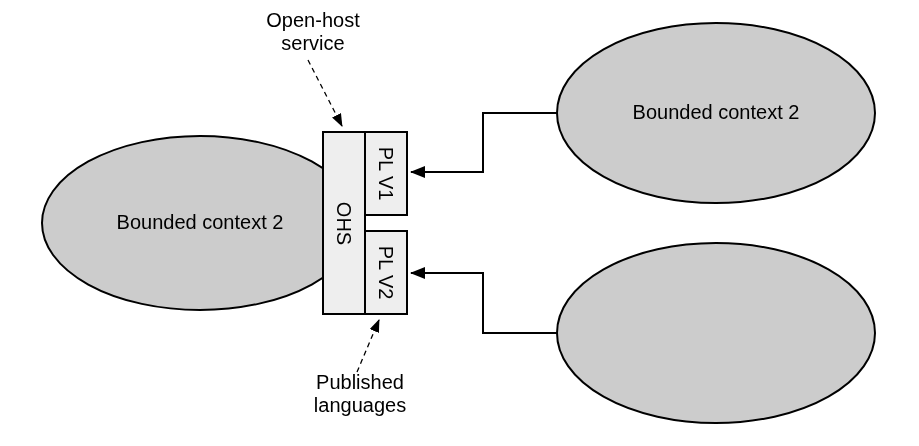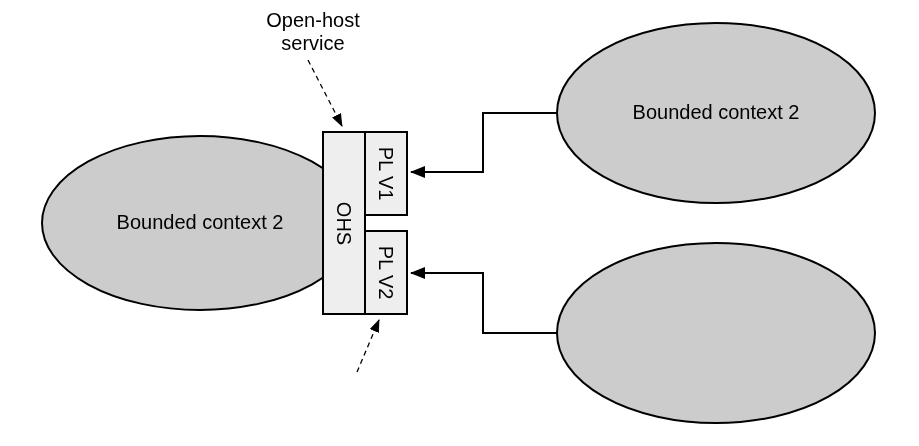--- a/index.html
+++ b/index.html
@@ -89,20 +89,22 @@
 
     <rect class="shape" x="365" y="231" width="42" height="83" fill="#eeeeee" stroke="#000000"></rect>
 
     <path class="dashed-arrow" d="M308,60 L342,126" marker-end="url(#arrowhead-sm)"></path>
     <path class="dashed-arrow" d="M357,372 L379,320" marker-end="url(#arrowhead-sm)"></path>
   </svg>
 
   <div class="lbl" style="left:233px; top:9px; width:160px;">Open-host
 service</div>
 
+  <div class="lbl" style="left:280px; top:371px; width:160px;">Published
+languages</div>
 
   <div class="lbl" style="left:60px; top:211px; width:280px;">Bounded context 2</div>
 
   <div class="lbl" style="left:576px; top:101px; width:280px;text-align:center;">Bounded context 2</div>
 
 
   <div class="box-lbl" style="left:323px; top:132px; width:42px; height:182px;">
     <span class="vtext">OHS</span>
   </div>
 

